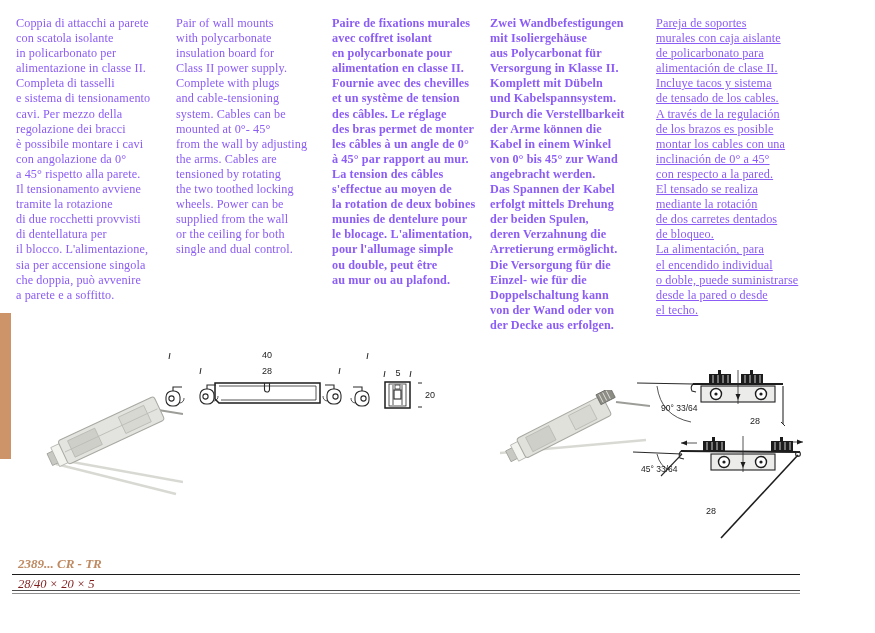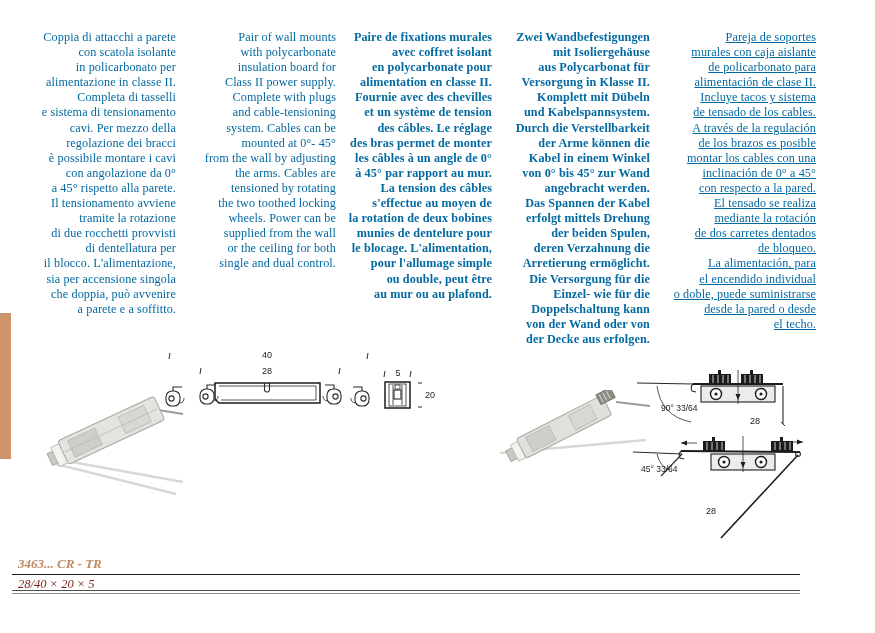--- a/index.html
+++ b/index.html
@@ -1,23 +1,23 @@
 <!DOCTYPE html>
 <html><head>
 <meta charset="utf-8">
 <style>
   * { margin:0; padding:0; box-sizing:border-box; }
   html,body { width:875px; height:633px; }
   body { position:relative; background:#ffffff; overflow:hidden;
          font-family:"Liberation Serif","DejaVu Serif",serif; }
 
   
-  .col { position:absolute; top:30px; width:160px;
+  .col { position:absolute; top:16px; width:160px;
          font:12.2px/15.1px "Liberation Serif","DejaVu Serif",serif;
-         color:#0369a1; white-space:pre-line; letter-spacing:0.1px;text-align:right; }
+         color:#8b5cf6; white-space:pre-line; letter-spacing:0.1px; }
   #col-it { left:16px; }
   #col-en { left:176px; }
   #col-fr { left:332px;font-weight:bold; }
   #col-de { left:490px;font-weight:bold; }
   #col-es { left:656px;text-decoration:underline; }
 
   
   #accent-bar { position:absolute; left:0; top:313px; width:11px; height:146px; }
 
   
@@ -284,16 +284,16 @@
     <circle cx="128" cy="96" r="5.5" fill="#ffffff" stroke="#1d1d1d" stroke-width="1.4"></circle>
     <circle cx="128" cy="96" r="1.6" fill="#1d1d1d"></circle>
     <line x1="110" y1="70" x2="110" y2="106" class="thin"></line>
     <polygon points="110,102 107.5,96 112.5,96" fill="#1d1d1d"></polygon>
     <line x1="165" y1="89" x2="88" y2="172" stroke="#1d1d1d" stroke-width="1.6"></line>
     <circle cx="165" cy="88" r="2.4" class="ln"></circle>
     <text x="78" y="148" text-anchor="middle" class="dim">28</text>
   </g>
 </svg>
 
-<div id="product-code" style="color: rgb(191, 138, 98);">3463... CR - TR</div>
+<div id="product-code" style="color: rgb(191, 138, 98);">2389... CR - TR</div>
 <div id="rule1"></div>
 <div id="dims">28/40 × 20 × 5</div>
 <div id="rule2"></div>
 
 </body></html>

